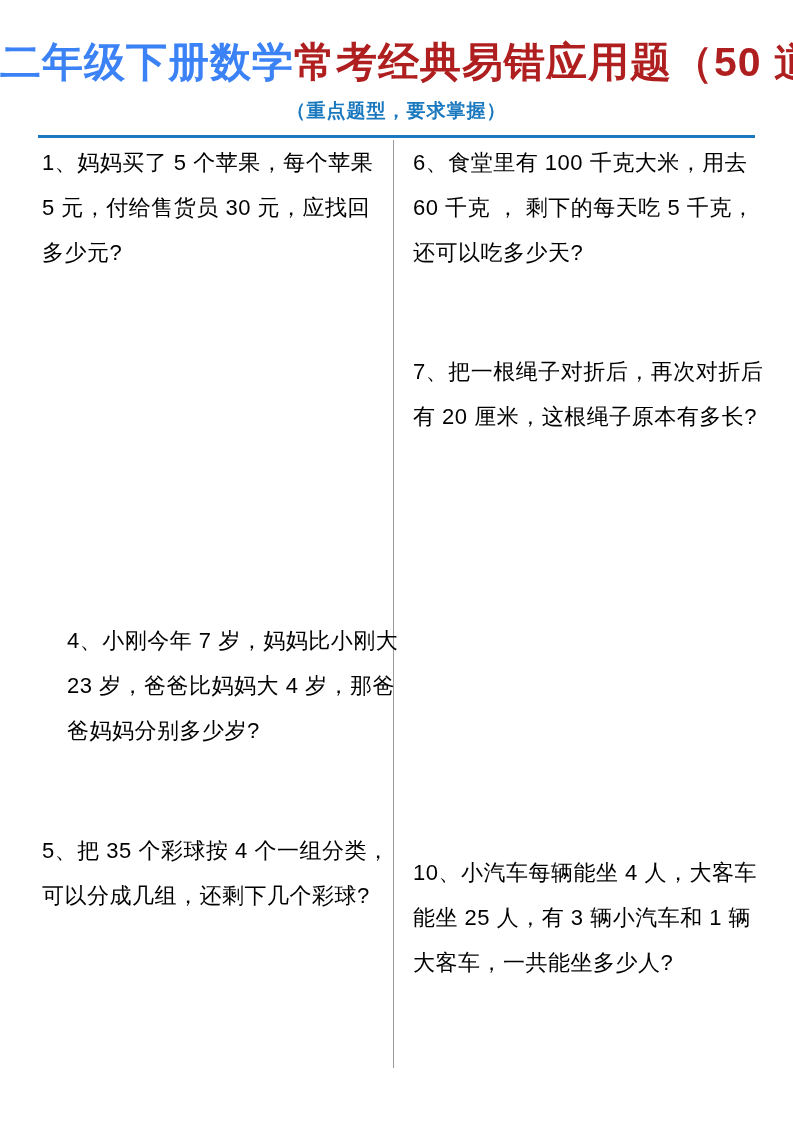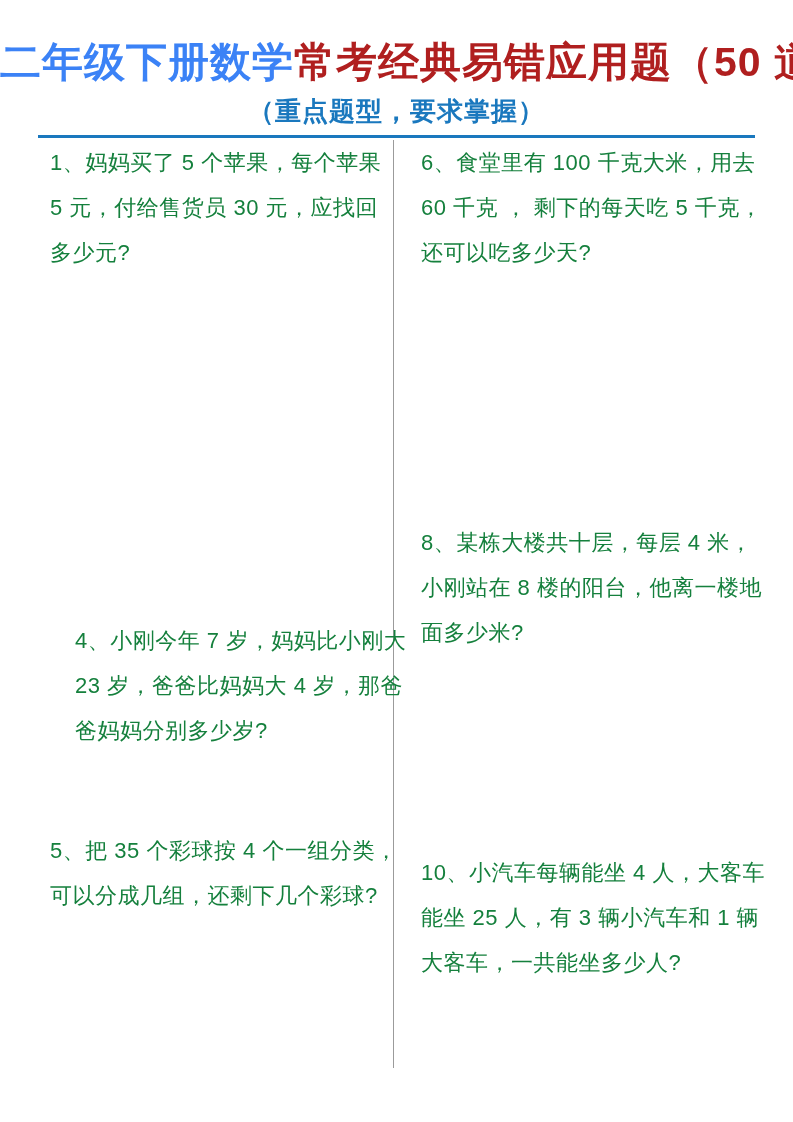--- a/index.html
+++ b/index.html
@@ -28,21 +28,21 @@
     line-height: 52px;
   }
   .title-black { color: #3b82f6; }
   .title-red   { color: #b01f1f; }
   .subtitle {
     position: absolute;
     top: 92px;
     left: 0;
     width: 100%;
     text-align: center;
-    font-size: 26px;
+    font-size: 19px;
     font-weight: bold;
     color: #1a78be;
     line-height: 38px;
     letter-spacing: 1px;
   }
   .rule {
     position: absolute;
     top: 135px;
     left: 38px;
     width: 717px;
@@ -59,25 +59,25 @@
   }
   .column {
     position: absolute;
     top: 0;
     height: 1122px;
   }
   .column-left  { left: 38px;  width: 350px; }
   .column-right { left: 409px; width: 352px; }
   .problem {
     position: absolute;
-    left: 12px;
+    left: 4px;
     width: 100%;
     font-size: 22px;
     line-height: 45px;
-    color: #15803d;
+    color: #000000;
     letter-spacing: 0.5px;
     text-align: left;
   }
   
   .p1  { top: 140px; }
   .p2  { top: 280px; }
   .p3  { top: 473px; }
   .p4  { top: 618px; margin-left: 25px; }
   .p5  { top: 828px; }
   .p6  { top: 140px; }
@@ -102,17 +102,17 @@
   <div class="divider"></div>
 
   <div class="column column-left">
     <div class="problem p1">1、妈妈买了 5 个苹果，每个苹果 5 元，付给售货员 30 元，应找回多少元?</div>
     <div class="problem p4">4、小刚今年 7 岁，妈妈比小刚大 23 岁，爸爸比妈妈大 4 岁，那爸爸妈妈分别多少岁?</div>
     <div class="problem p5">5、把 35 个彩球按 4 个一组分类，可以分成几组，还剩下几个彩球?</div>
   </div>
 
   <div class="column column-right">
     <div class="problem p6">6、食堂里有 100 千克大米，用去 60 千克 ， 剩下的每天吃 5 千克，还可以吃多少天?</div>
-    <div class="problem p8">8、某栋大楼共十层，每层 4 米，小刚站在 8 楼的阳台，他离一楼地面多少米?</div>
+    <div class="problem p7">7、把一根绳子对折后，再次对折后有 20 厘米，这根绳子原本有多长?</div>
     <div class="problem p10">10、小汽车每辆能坐 4 人，大客车能坐 25 人，有 3 辆小汽车和 1 辆大客车，一共能坐多少人?</div>
   </div>
 
 </div>
 
 </body></html>

